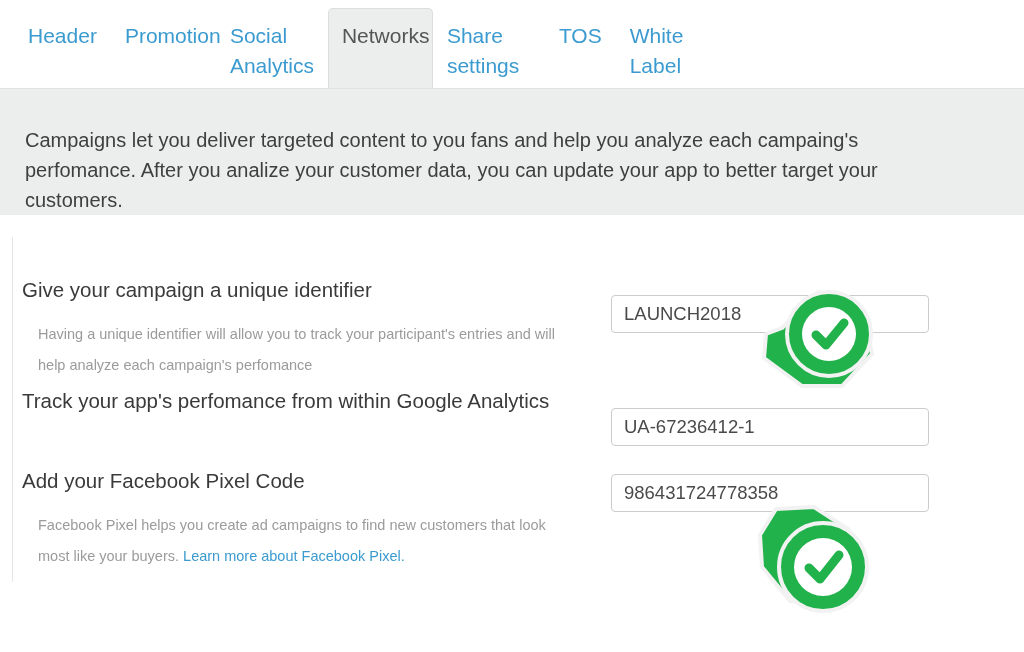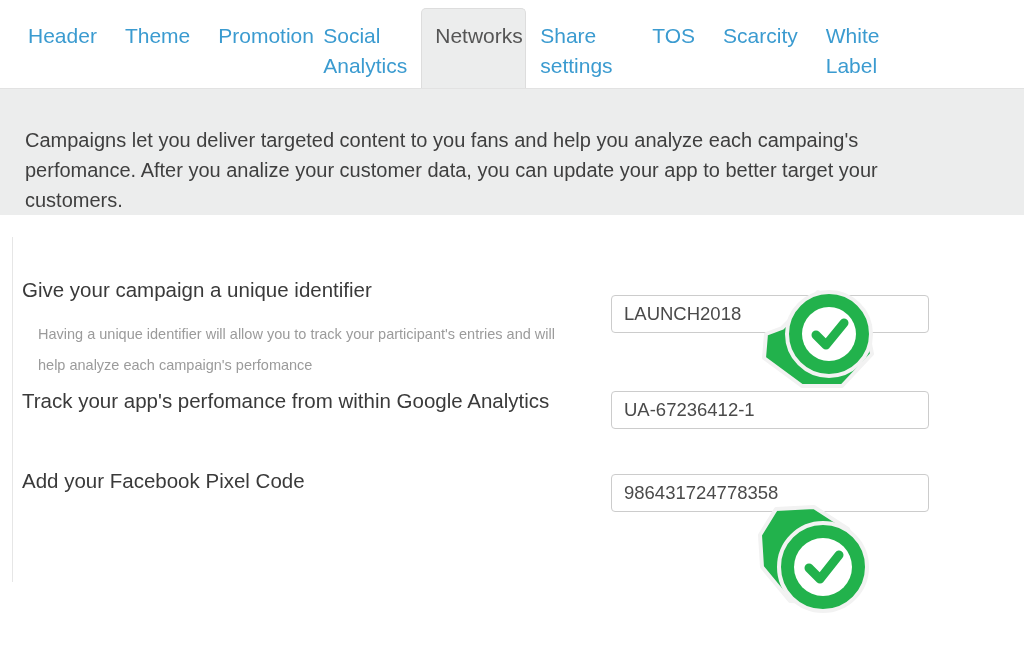--- a/index.html
+++ b/index.html
@@ -148,21 +148,21 @@
     border: 1px solid #cccccc;
     border-radius: 4px;
     background: #ffffff;
     padding: 0 12px;
     font-family: "Liberation Sans", sans-serif;
     font-size: 18.5px;
     color: #4a4a4a;
     outline: none;
   }
   .input-row-1 { margin-top: 18px; }
-  .input-row-2 { margin-top: 3px; }
+  .input-row-2 { margin-top: 20px; }
   .input-row-3 { margin-top: 6px; }
 
   
   .marker {
     position: absolute;
     pointer-events: none;
   }
   .marker-1 {
     left: 756px;
     top: 286px;
@@ -176,27 +176,25 @@
     height: 112px;
   }
   .marker svg { display: block; width: 100%; height: 100%; }
 </style>
 </head>
 <body>
 
 <div class="tabbar">
   <div class="tabs">
     <div class="tab">Header</div>
-    <div class="tab">Theme</div>
     <div class="tab">Promotion</div>
     <div class="tab two-line">Social Analytics</div>
     <div class="tab active">Networks</div>
     <div class="tab two-line">Share settings</div>
     <div class="tab">TOS</div>
-    <div class="tab">Scarcity</div>
     <div class="tab two-line">White Label</div>
   </div>
   <div class="tabbar-underline"></div>
 </div>
 
 <div class="banner">
   <p class="banner-text">Campaigns let you deliver targeted content to you fans and help you analyze each campaing's perfomance. After you analize your customer data, you can update your app to better target your customers.</p>
 </div>
 
 <div class="form-area">
@@ -217,20 +215,21 @@
       <p class="field-label">Track your app's perfomance from within Google Analytics</p>
     </div>
     <div class="input-col">
       <input class="text-input input-row-2" type="text" value="UA-67236412-1" style="">
     </div>
   </div>
 
   <div class="row row-3">
     <div class="label-col">
       <p class="field-label">Add your Facebook Pixel Code</p>
+      <p class="field-help"><span>Facebook Pixel helps you create ad campaigns to find new customers that look most like your buyers. </span><a href="#">Learn more about Facebook Pixel.</a></p>
     </div>
     <div class="input-col">
       <input class="text-input input-row-3" type="text" value="986431724778358" style="">
     </div>
   </div>
 </div>
 
 <div class="marker marker-1">
   <svg viewBox="0 0 124 105" xmlns="http://www.w3.org/2000/svg">
     <g>

